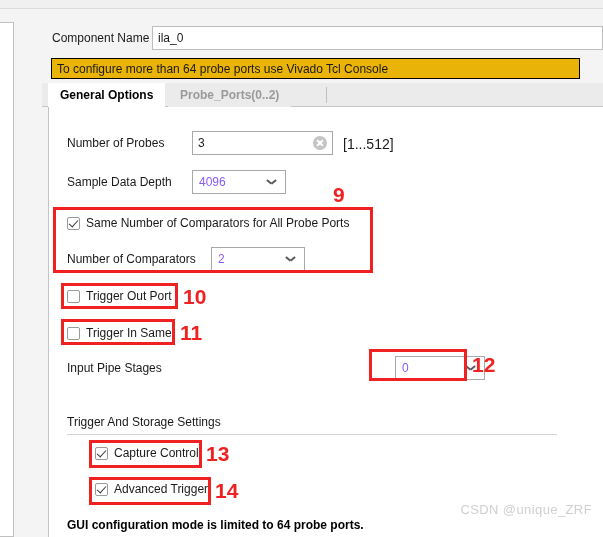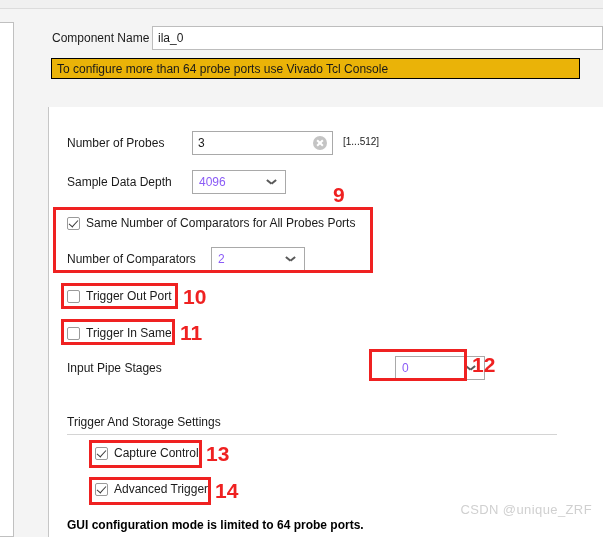--- a/index.html
+++ b/index.html
@@ -191,21 +191,21 @@
     position: absolute;
     left: 3px; top: 6px;
     width: 8px; height: 2px;
     background: #ffffff;
   }
   .clear-btn::before { transform: rotate(45deg); }
   .clear-btn::after  { transform: rotate(-45deg); }
 
   .range-hint {
     position: absolute;
-    font-size: 10px;
+    font-size: 14px;
     color: #1a1a1a;
     white-space: nowrap;
   }
 
   
   .combo {
     position: absolute;
     background: #ffffff;
     border: 1px solid #a9a9a9;
     box-sizing: border-box;
@@ -335,20 +335,25 @@
       <span class="comp-label">Component Name</span>
       <input class="comp-input" type="text" value="ila_0" style="">
     </div>
 
     <div class="info-bar">
       <span>To configure more than 64 probe ports use Vivado Tcl Console</span>
     </div>
 
   </div>
 
+  <div class="tabs-wrap">
+    <div class="tab active">General Options</div>
+    <div class="tab inactive">Probe_Ports(0..2)</div>
+    <div class="tab-divider"></div>
+  </div>
 
   <div class="tab-body">
 
     <div style="position:absolute; left:18px; top:24px; width:400px; height:24px;">
       <span class="fld-label" style="left:0; top:5px;text-align:right;">Number of Probes</span>
       <div class="probes-input">
         <input type="text" value="3" style="">
         <span class="clear-btn"></span>
       </div>
       <span class="range-hint" style="left:276px; top:5px;">[1...512]</span>
@@ -357,21 +362,21 @@
     <div style="position:absolute; left:18px; top:63px; width:400px; height:24px;text-align:right;">
       <span class="fld-label" style="left:0; top:5px;">Sample Data Depth</span>
       <div class="combo" style="left:125px; top:0; width:94px;">
         <span class="cval">4096</span>
         <span class="chev"></span>
       </div>
     </div>
 
     <div class="cbrow" style="left:18px; top:109px;">
       <span class="cbox checked"></span>
-      <span class="cb-label">Same Number of Comparators for All Probes Ports</span>
+      <span class="cb-label">Same Number of Comparators for All Probe Ports</span>
     </div>
 
     <div style="position:absolute; left:18px; top:140px; width:400px; height:24px;">
       <span class="fld-label" style="left:0; top:5px;">Number of Comparators</span>
       <div class="combo" style="left:144px; top:0; width:94px;">
         <span class="cval">2</span>
         <span class="chev"></span>
       </div>
     </div>
 

